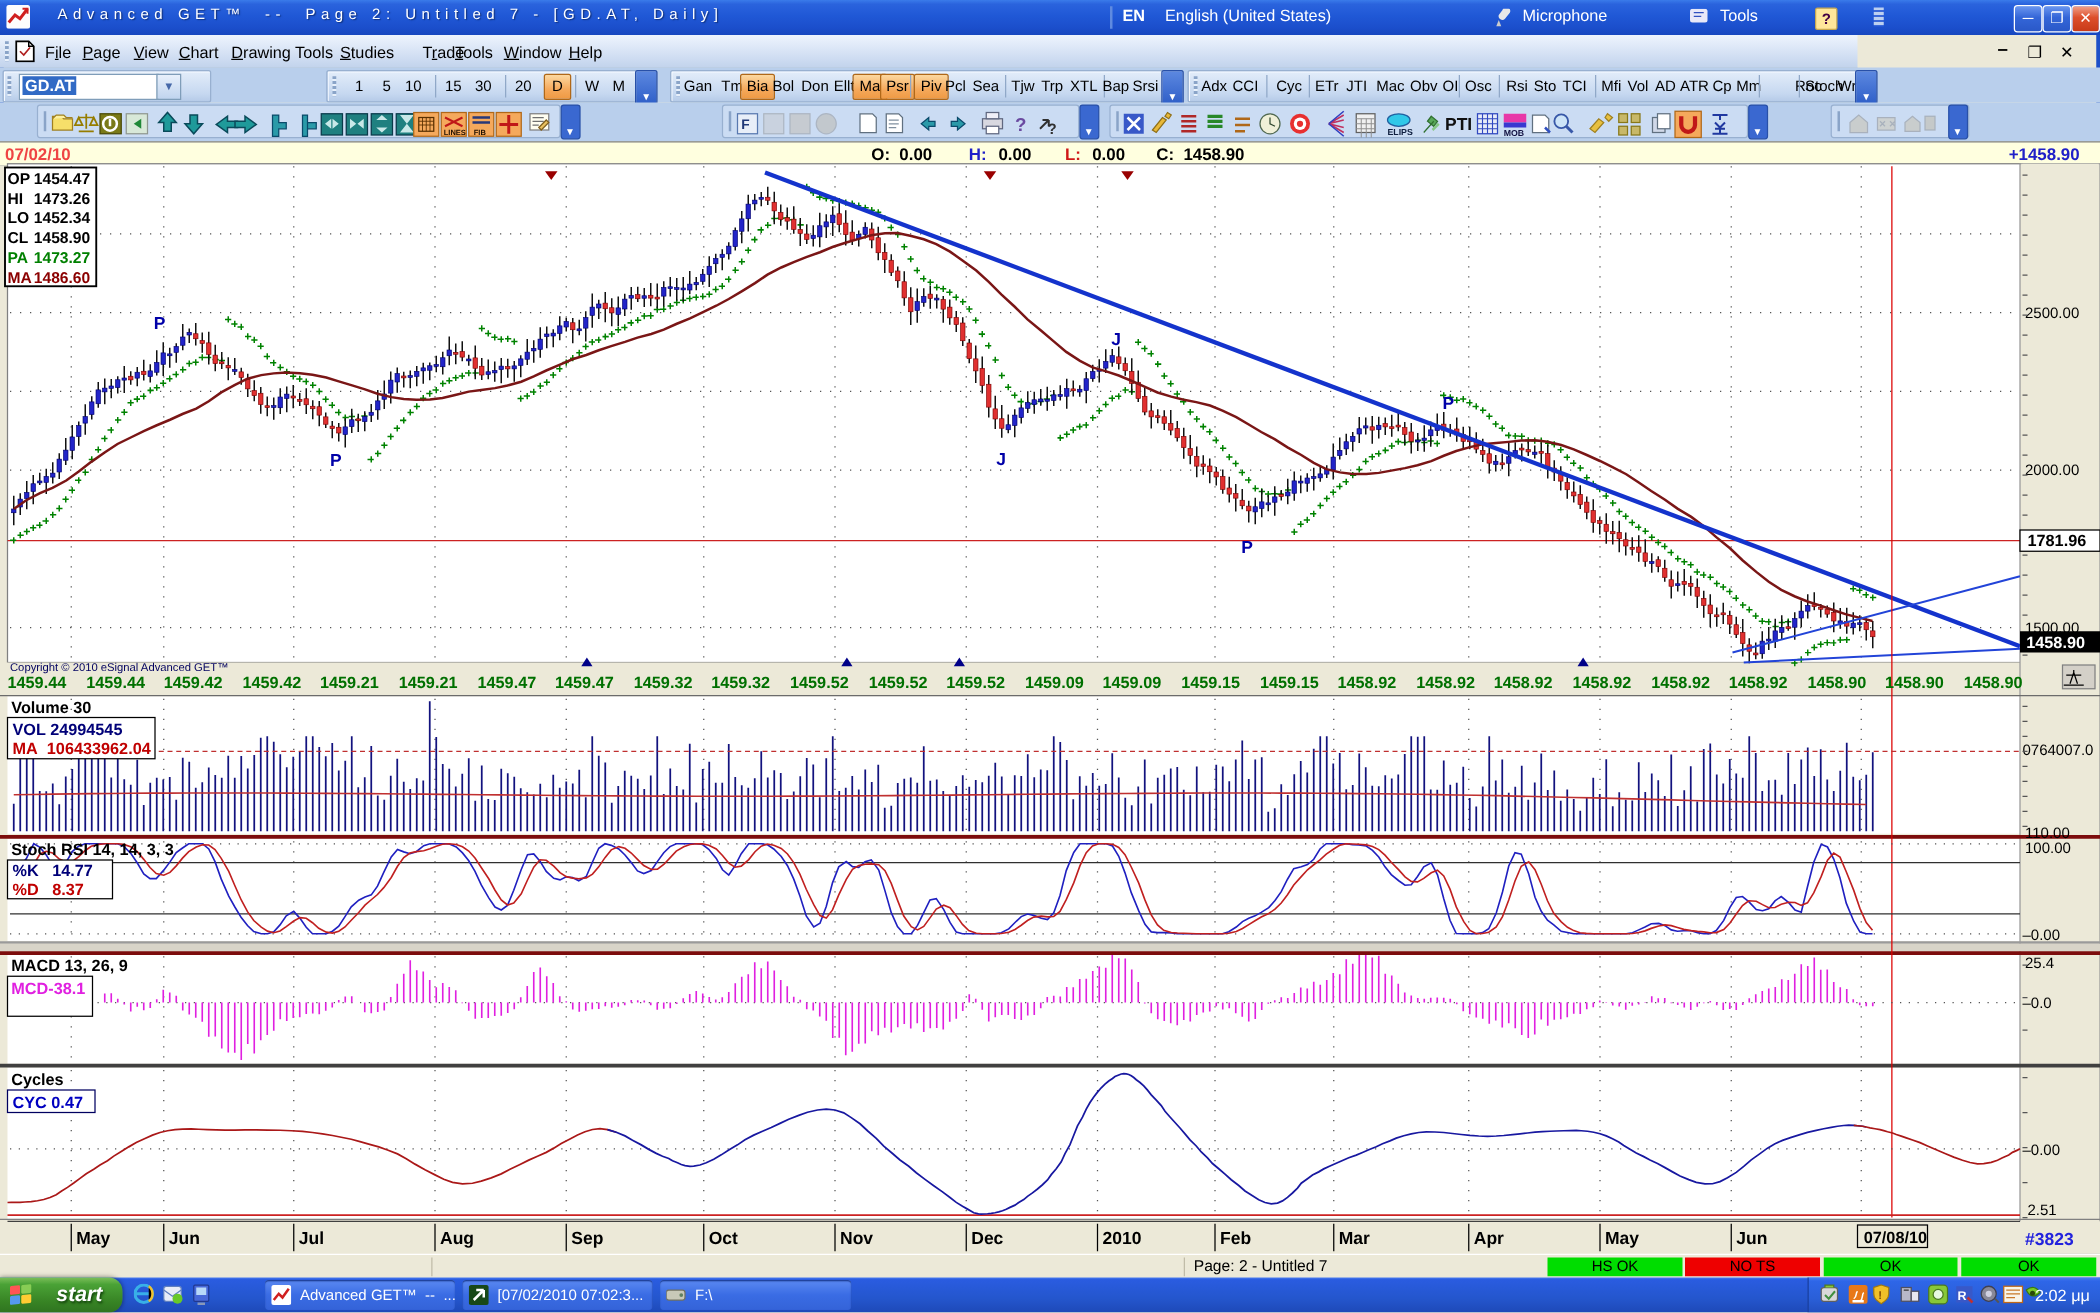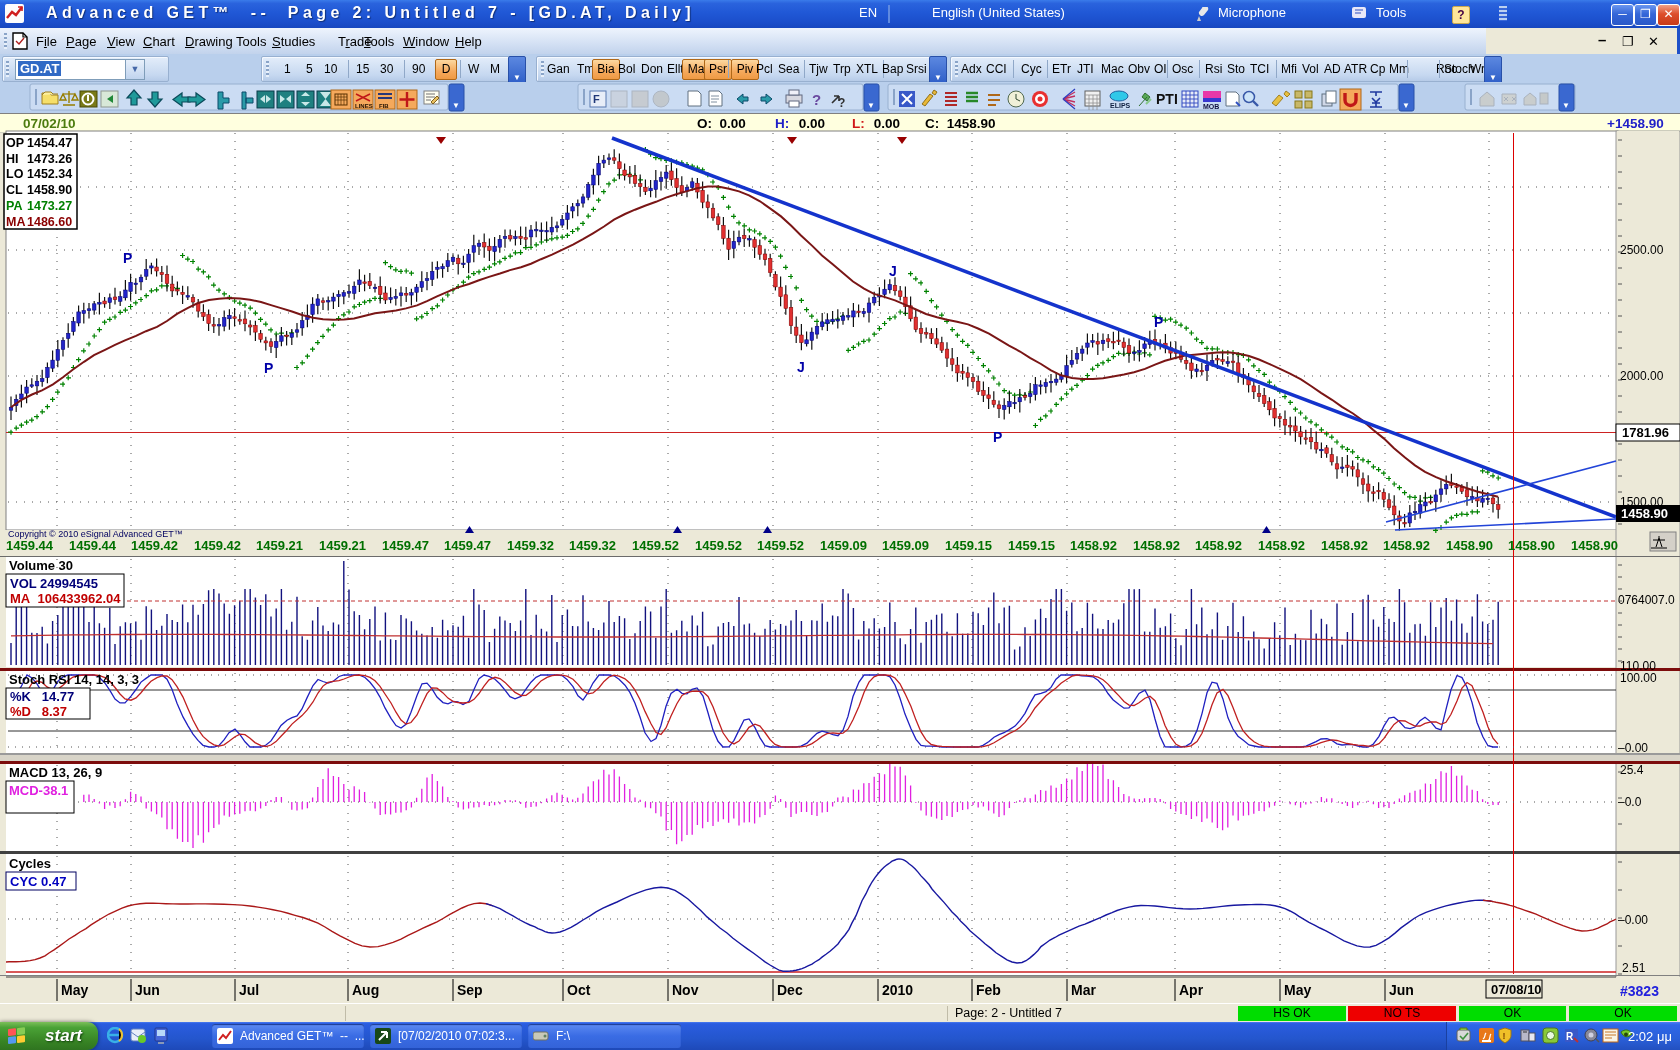--- a/index.html
+++ b/index.html
@@ -1,20 +1,20 @@
 <!DOCTYPE html>
 <html><head><meta charset="utf-8"><style>
 html,body{margin:0;padding:0;width:1680px;height:1050px;overflow:hidden;
   font-family:"Liberation Sans",sans-serif;background:#ece9d8}
 .abs{position:absolute}
 #root{position:relative;width:1680px;height:1050px}
 
 #title{left:0;top:0;width:1680px;height:28px;
  background:linear-gradient(180deg,#3a7bea 0%,#2a63dd 12%,#2058d6 45%,#1b4ecb 80%,#1747bf 100%);}
-#title .txt{position:absolute;left:46px;top:4px;color:#fff;font-size:16px;font-weight:bold;
+#title .txt{position:absolute;left:46px;top:4px;color:#fff;font-size:12px;font-weight:normal;
  text-shadow:1px 1px 1px #10307a;letter-spacing:4.4px}
 .lang{position:absolute;top:5px;color:#fff;font-size:13px}
 .wbtn{position:absolute;top:4px;width:21px;height:20px;border-radius:3px;
  border:1px solid #fff;color:#fff;font-size:12px;text-align:center;line-height:18px;
  background:linear-gradient(180deg,#6a96ef,#3466d8 45%,#2a58c8)}
 .wbtn.close{background:linear-gradient(180deg,#f0a088,#dd4f2c 45%,#c83a18)}
 
 #menubar{left:0;top:28px;width:1486px;height:26px;
  background:linear-gradient(180deg,#eef4fd,#cfddf2 70%,#c2d3ec);border-bottom:1px solid #a8bcd8}
 #menubar span{position:absolute;top:6px;font-size:13px;color:#000}
@@ -60,21 +60,21 @@
 <div id="root">
 
 <div id="title" class="abs">
  <svg class="abs" style="left:5px;top:4px" width="19" height="19">
         <rect x="0" y="0" width="19" height="19" rx="2" fill="#fdfdfd"></rect>
         <path d="M2 14L7 8l4 3 6-8" stroke="#d02020" stroke-width="2.4" fill="none"></path>
         <path d="M13 3h4v4" stroke="#d02020" stroke-width="1.6" fill="none"></path>
       </svg>
  <div class="txt">Advanced GET™&nbsp;&nbsp;--&nbsp;&nbsp;Page 2: Untitled 7 - [GD.AT, Daily]</div>
  <div class="lang" style="left:888px;width:2px;height:18px;background:#5f8ae0"></div>
- <span class="lang" style="left:859px;font-weight:normal">EN</span>
+ <span class="lang" style="left:898px;font-weight:bold">EN</span>
  <span class="lang" style="left:932px">English (United States)</span>
  <svg class="abs" style="left:1196px;top:7px" width="14" height="15">
         <path d="M6 1a3 3 0 016 2l-4 5a3 3 0 01-5-3z" fill="#e8e8e8"></path>
         <path d="M3 9l-2 5h4z" fill="#cccccc"></path>
       </svg>
  <span class="lang" style="left:1218px">Microphone</span>
  <svg class="abs" style="left:1352px;top:7px" width="16" height="14">
         <rect width="14" height="11" rx="2" fill="#e8e8f8"></rect>
         <path d="M3 3h8M3 6h6" stroke="#3050c0"></path>
       </svg>
@@ -120,21 +120,21 @@
  </div>
  <div class="tgrp" style="left:261px;width:263px">
   <div class="grip" style="left:4px"></div>
   <span class="tbt" style="left:22px">1</span>
         <span class="tbt" style="left:44px">5</span>
   <span class="tbt" style="left:62px">10</span>
         <div class="tsep" style="left:86px"></div>
   <span class="tbt" style="left:94px">15</span>
         <span class="tbt" style="left:118px">30</span>
   <div class="tsep" style="left:142px"></div>
-        <span class="tbt" style="left:150px">90</span>
+        <span class="tbt" style="left:150px">20</span>
   <div class="orange" style="left:173px;width:14px">D</div>
   <div class="tsep" style="left:198px"></div>
   <span class="tbt" style="left:206px">W</span>
         <span class="tbt" style="left:228px">M</span>
   <div class="dtab">▼</div>
  </div>
  <div class="tgrp" style="left:536px;width:409px">
   <div class="grip" style="left:4px"></div>
   <span class="tbt" style="left:10px">Gan</span>
         <span class="tbt" style="left:40px">Tm</span>
@@ -334,21 +334,21 @@
 <g opacity="0.5">
 <path d="M1480 16l7-6 7 6v8h-14z" fill="#c8c0a8" stroke="#888"></path>
 <path d="M1502 12h14v10h-14zm2 3l4 4m0-4l-4 4m8-4l4 4m0-4l-4 4" stroke="#888" fill="#d0c8b0"></path>
 <path d="M1524 16l6-5 6 5v7h-12z" fill="#c8c0a8" stroke="#888"></path>
           <rect x="1540" y="11" width="8" height="11" fill="#c0b8a0" stroke="#888"></rect>
 </g>
 </svg>
 </div>
 
 <div id="ybar" class="abs">
- <span style="left:23px;color:#4d7c0f">07/02/10</span>
+ <span style="left:4px;color:#ef4444">07/02/10</span>
  <span style="left:697px;color:#000">O:&nbsp;&nbsp;0.00</span>
  <span style="left:775px;color:#2020c8">H:</span>
       <span style="left:795px;color:#000">&nbsp;0.00</span>
  <span style="left:852px;color:#d01818">L:</span>
       <span style="left:870px;color:#000">&nbsp;0.00</span>
  <span style="left:925px;color:#000">C:&nbsp;&nbsp;1458.90</span>
  <span style="left:1607px;color:#2020c8">+1458.90</span>
 </div>
 <svg width="1680" height="893" viewBox="0 110 1680 893" style="position:absolute;left:0;top:110px" font-family="Liberation Sans, sans-serif">
       <rect x="6" y="131" width="1612" height="399" fill="#fff" stroke="#808080" stroke-width="1"></rect>

